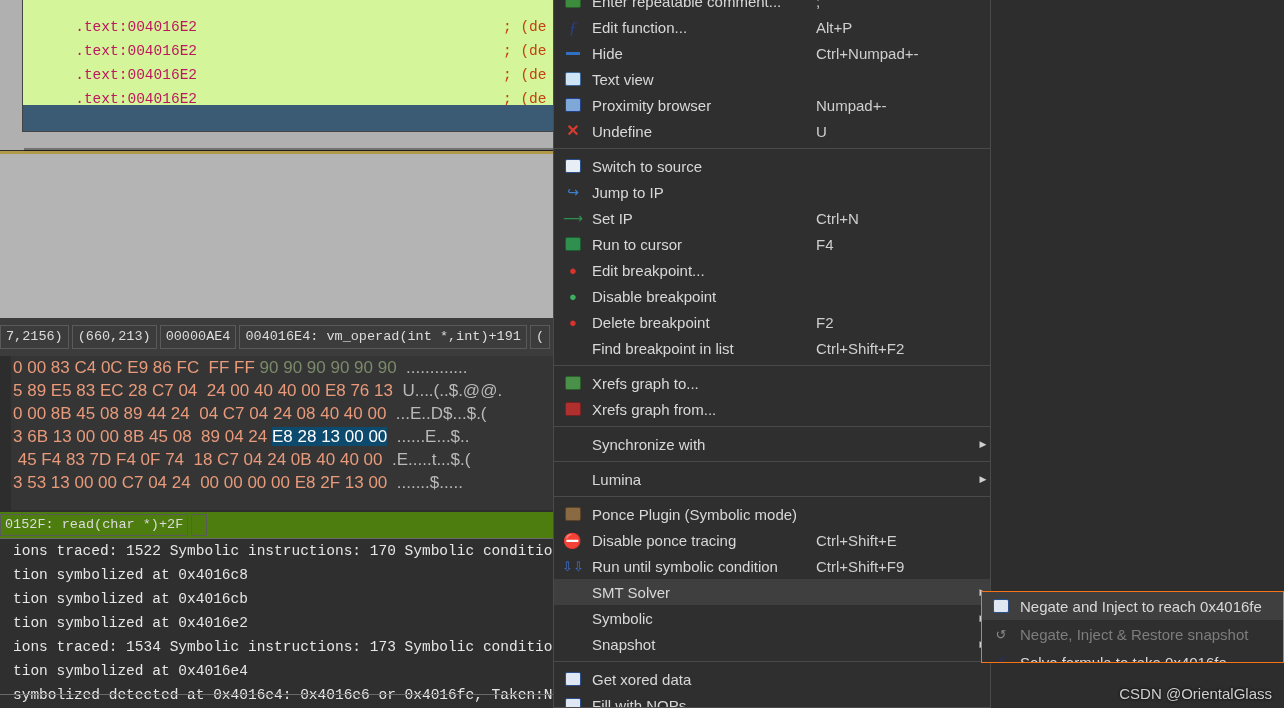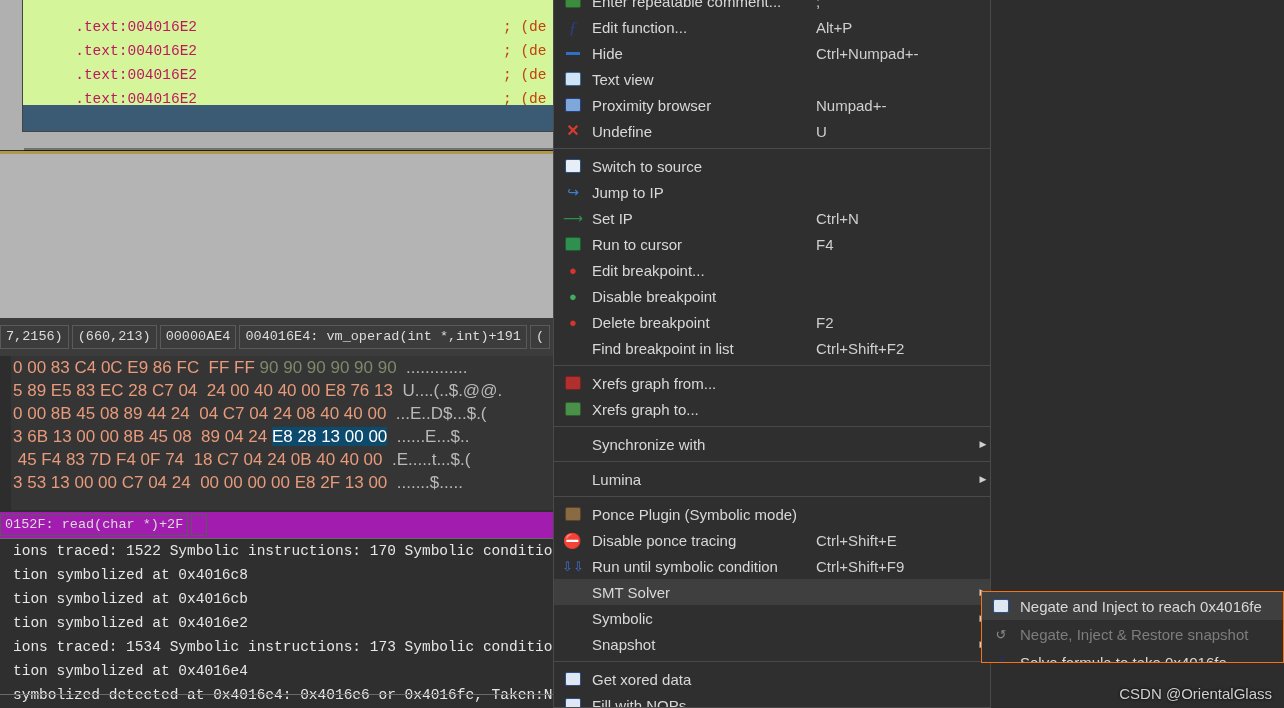--- a/index.html
+++ b/index.html
@@ -52,21 +52,21 @@
     position:absolute; left:0; top:356px; width:553px; height:154px;
     background:#353535; overflow:hidden;
     font-family:Liberation Sans, sans-serif; font-size:17px;margin-left:11px;
   }
   .h-row{ height:23px; line-height:23px; white-space:pre; color:#e89a7a; padding-left:2px;}
   .h-row .nop{ color:#7a8a6a; }
   .h-row .asc{ color:#b9b9b9; }
   .h-hl{ background:#0c4a6e; color:#ffffff; }
   #hex-statusline{
     position:absolute; left:0; top:512px; width:553px; height:26px;
-    background:#a21caf; font-family:"Liberation Mono", monospace;
+    background:#4d7c0f; font-family:"Liberation Mono", monospace;
     font-size:13.5px; color:#dcdcdc; display:flex; align-items:center;
   }
   #hex-statusline .cell{ border:1px solid #5a5a5a; height:22px; line-height:20px; padding:0 4px; white-space:pre;}
   #hex-statusline .cursor{ border:1px solid #5a5a5a; width:16px; height:22px; margin-left:3px;}
 
   
   #output-pane{
     position:absolute; left:0; top:538px; width:553px; height:170px;
     background:#2f2f2f; border-top:1px solid #6a6a6a; overflow:hidden;
     font-family:"Liberation Mono", monospace; font-size:14.5px; color:#e6e6e6;
@@ -288,31 +288,31 @@
     </div>
     <div class="mi">
       <span class="ico"></span>
       <span class="lbl">Find breakpoint in list</span>
       <span class="sc">Ctrl+Shift+F2</span>
       <span class="arw"></span>
     </div>
     <div class="msep"></div>
     <div class="mi">
       <span class="ico">
+        <span class="chip" style="background:#4a8f4a;border:1px solid #2a5f2a"></span>
+      </span>
+      <span class="lbl">Xrefs graph to...</span>
+      <span class="sc"></span>
+      <span class="arw"></span>
+    </div>
+    <div class="mi">
+      <span class="ico">
         <span class="chip" style="background:#b03030;border:1px solid #7a2020"></span>
       </span>
       <span class="lbl">Xrefs graph from...</span>
-      <span class="sc"></span>
-      <span class="arw"></span>
-    </div>
-    <div class="mi">
-      <span class="ico">
-        <span class="chip" style="background:#4a8f4a;border:1px solid #2a5f2a"></span>
-      </span>
-      <span class="lbl">Xrefs graph to...</span>
       <span class="sc"></span>
       <span class="arw"></span>
     </div>
     <div class="msep"></div>
     <div class="mi">
       <span class="ico"></span>
       <span class="lbl">Synchronize with</span>
       <span class="sc"></span>
       <span class="arw">▶</span>
     </div>

